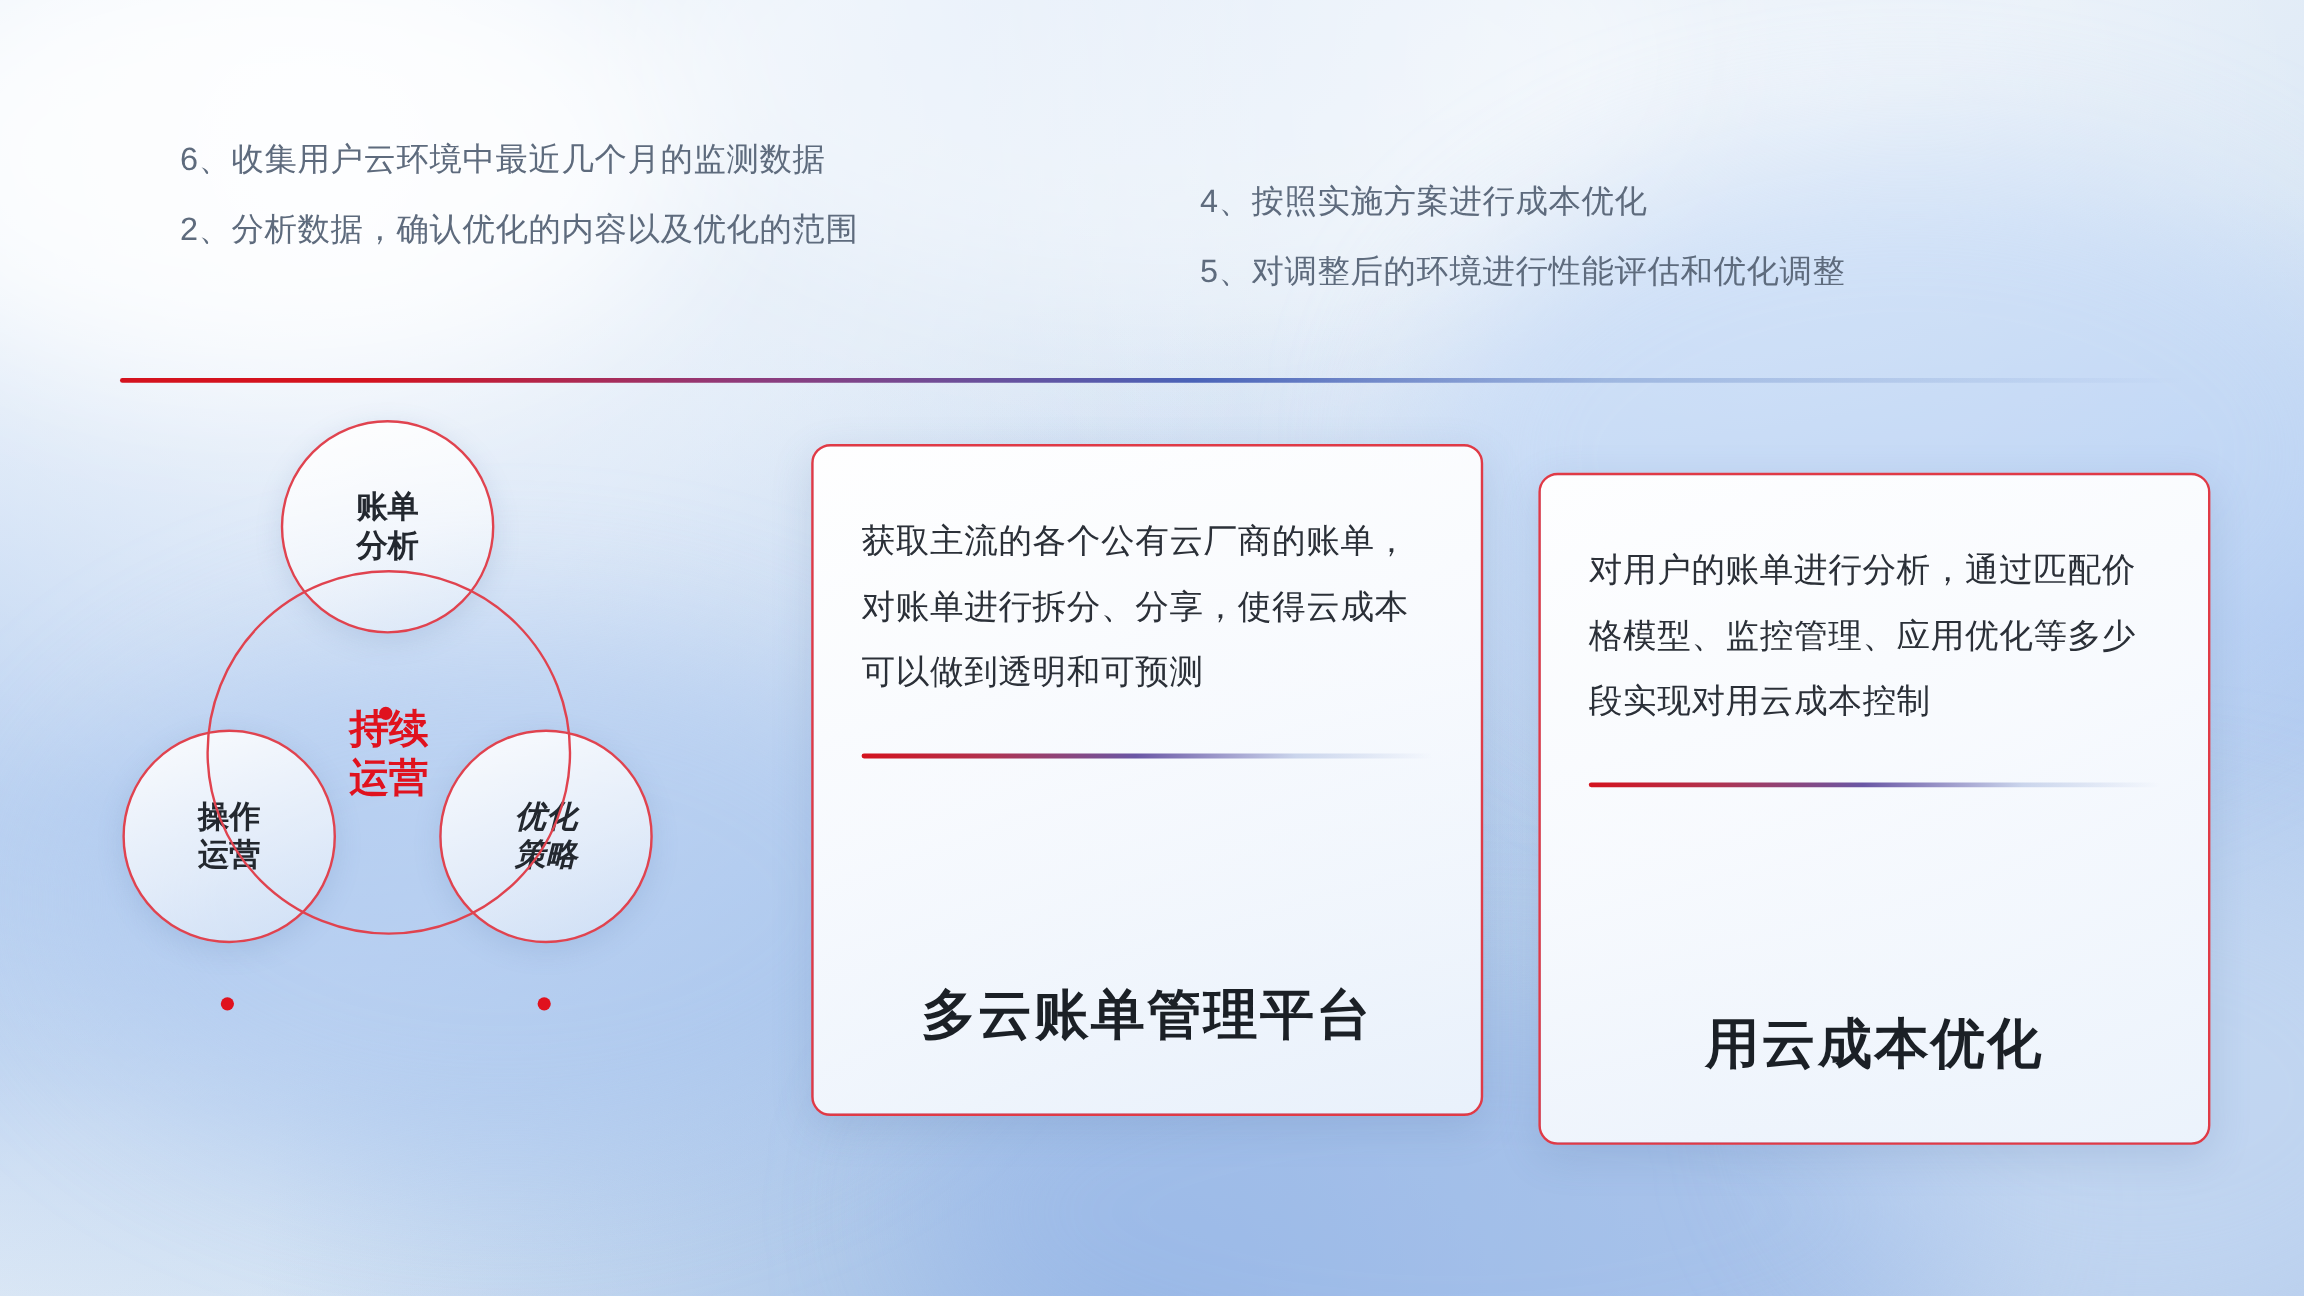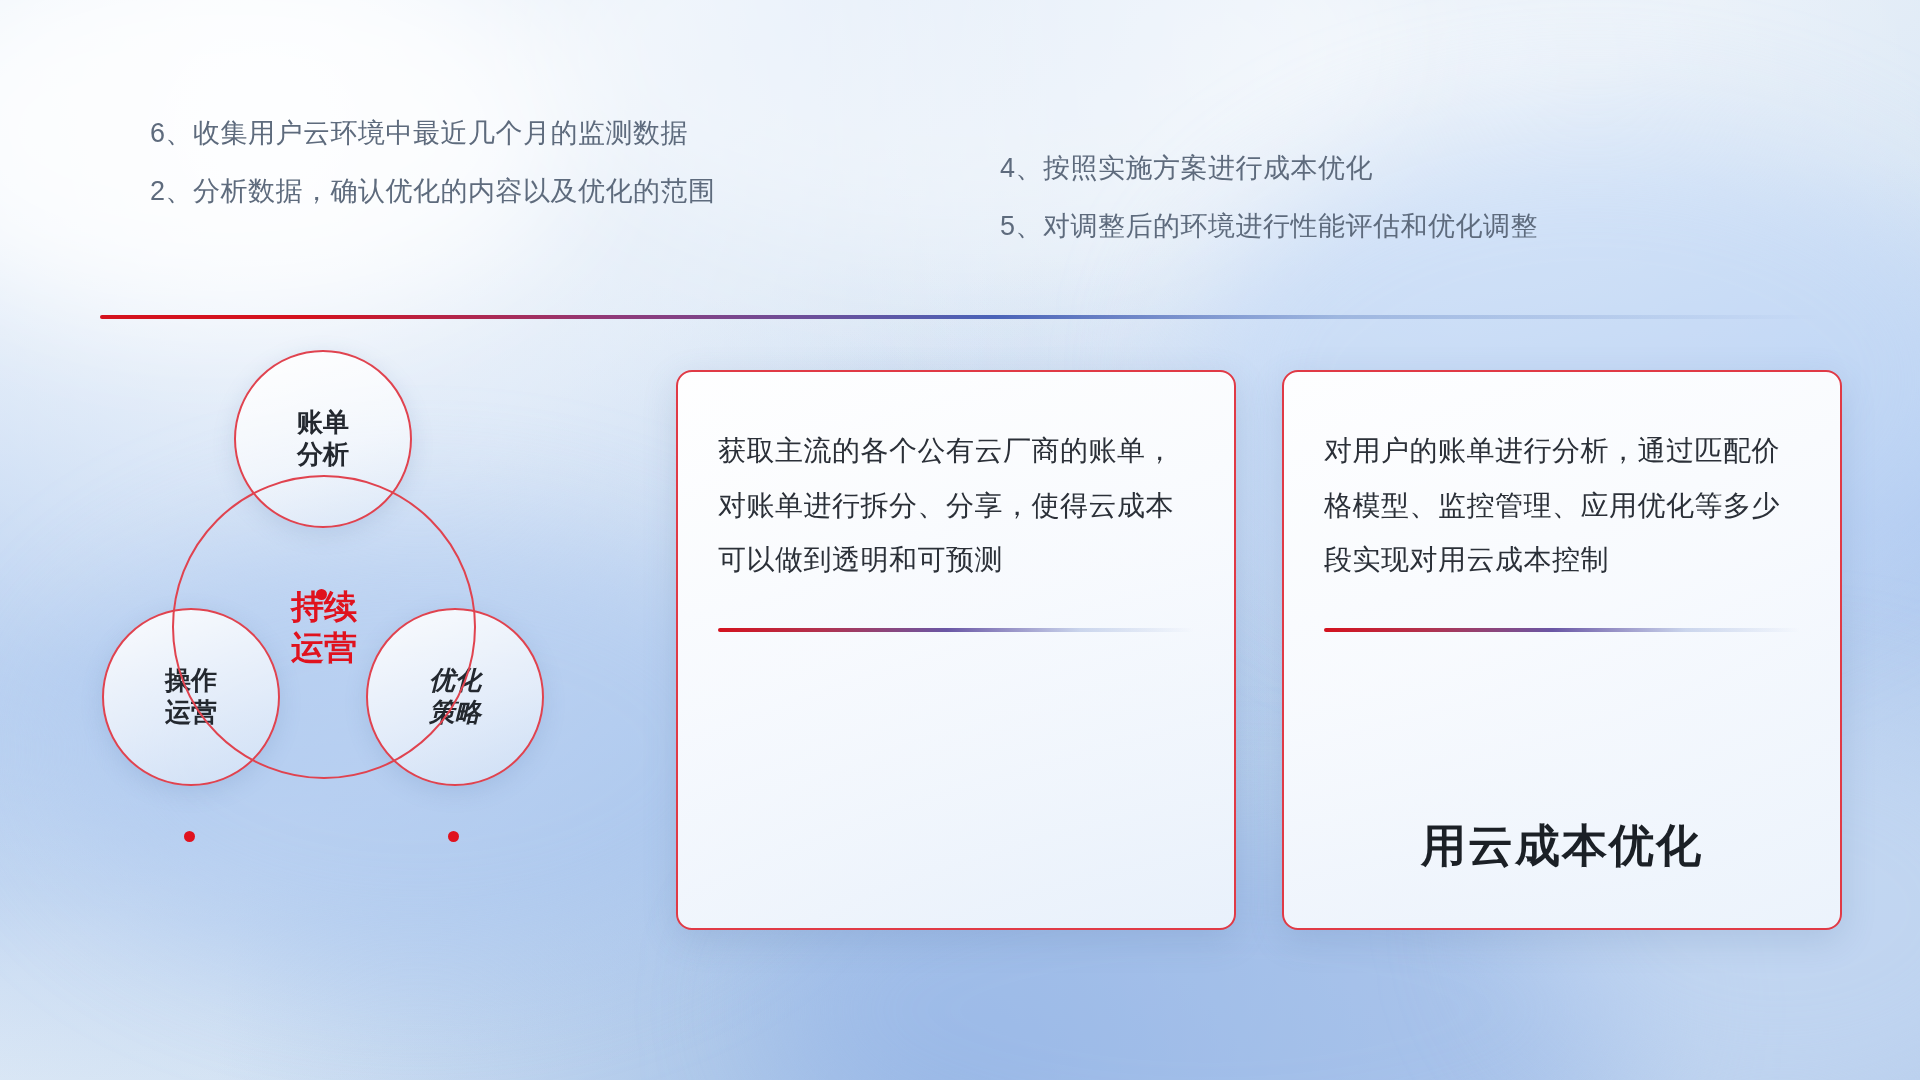--- a/index.html
+++ b/index.html
@@ -126,21 +126,21 @@
     border: 2px solid #e03a46;
     border-radius: 16px;
     background: linear-gradient(160deg, rgba(255,255,255,0.97) 0%, rgba(252,253,255,0.93) 45%, rgba(240,246,253,0.9) 100%);
     box-shadow: 0 10px 34px rgba(80,110,160,0.18);
     box-sizing: border-box;
     padding: 52px 40px 34px 40px;
     display: flex;
     flex-direction: column;
   }
   .card-1 { left: 676px; }
-  .card-2 { left: 1282px; }
+  .card-2 { left: 1282px; margin-top: 24px; }
 
   .card-body {
     font-size: 28px;
     line-height: 1.95;
     color: #2b3038;
     letter-spacing: 0.5px;
     flex: 0 0 auto;
   }
 
   .card-rule {
@@ -204,20 +204,21 @@
     </div>
 
     <div class="dot dot-top"></div>
     <div class="dot dot-left"></div>
     <div class="dot dot-right"></div>
   </div>
 
   <div class="card card-1">
     <div class="card-body">获取主流的各个公有云厂商的账单，对账单进行拆分、分享，使得云成本可以做到透明和可预测</div>
     <div class="card-rule"></div>
+    <div class="card-title">多云账单管理平台</div>
   </div>
 
   <div class="card card-2">
     <div class="card-body">对用户的账单进行分析，通过匹配价格模型、监控管理、应用优化等多少段实现对用云成本控制</div>
     <div class="card-rule"></div>
     <div class="card-title">用云成本优化</div>
   </div>
 
 </div>
 

